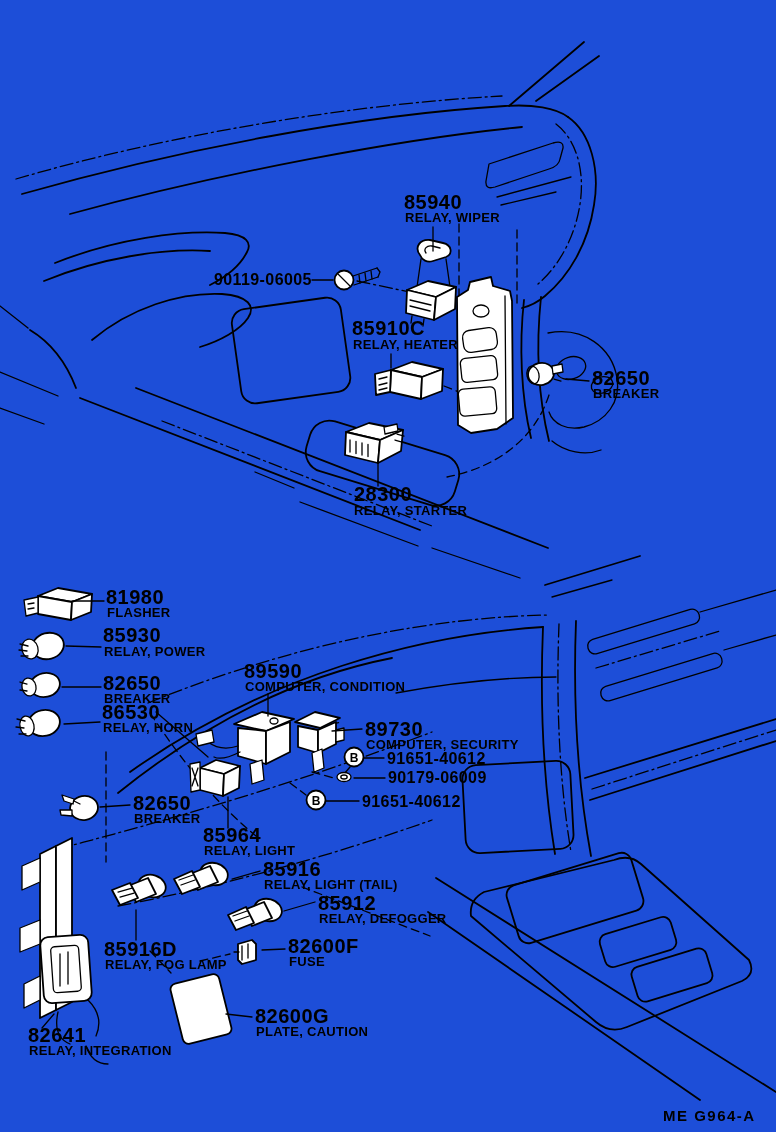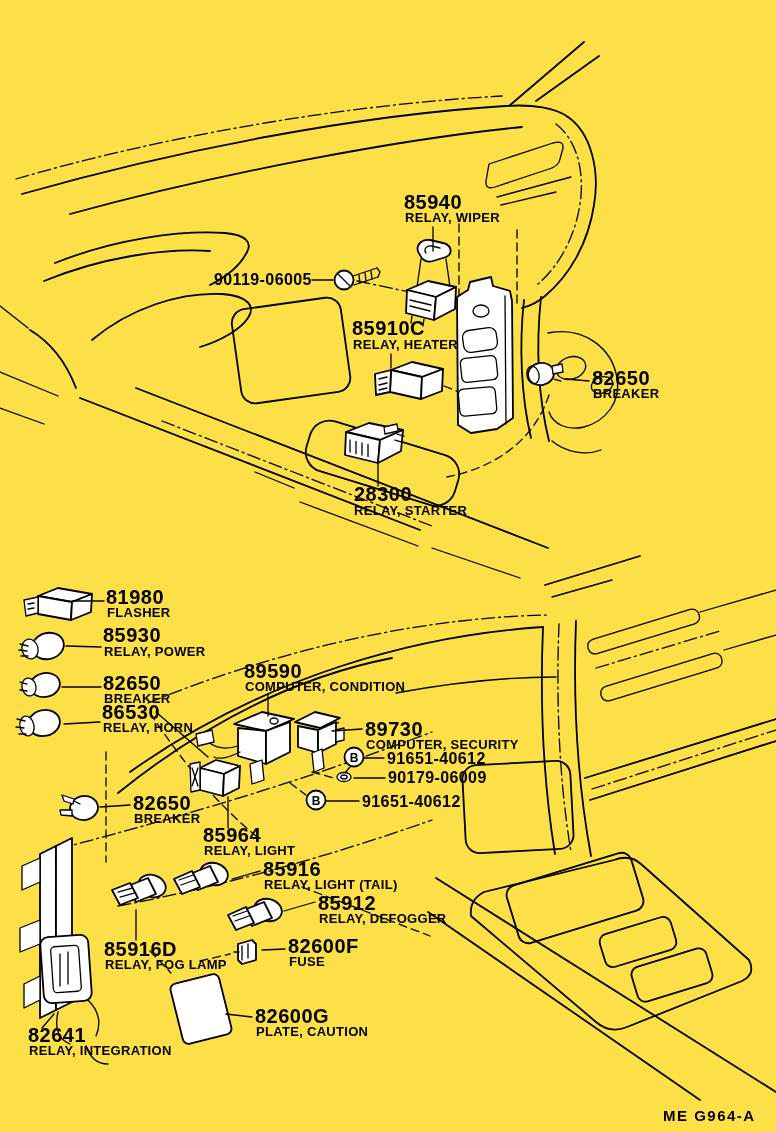--- a/index.html
+++ b/index.html
@@ -1,16 +1,16 @@
 <!DOCTYPE html>
 <html><head>
 <meta charset="utf-8">
 <style>
   html,body{margin:0;padding:0;background:#ffffff;}
-  .page{position:relative;width:776px;height:1132px;background:#fde047;overflow:hidden;}
+  .page{position:relative;width:776px;height:1132px;background:#1d4ed8;overflow:hidden;}
   svg{display:block;}
   .s {fill:none;stroke:#000;stroke-width:1.8;stroke-linecap:round;stroke-linejoin:round;}
   .s1{fill:none;stroke:#000;stroke-width:1.3;stroke-linecap:round;stroke-linejoin:round;}
   .fw{fill:#fff;}
   .dash{stroke-dasharray:8 5;}
   .ddot{stroke-dasharray:13 4 2 4;}
   .pn  {font-family:"Liberation Sans",sans-serif;font-weight:bold;font-size:20px;fill:#000;letter-spacing:0.5px;}
   .pnl {font-family:"Liberation Sans",sans-serif;font-weight:bold;font-size:16px;fill:#000;letter-spacing:0.4px;}
   .pd  {font-family:"Liberation Sans",sans-serif;font-weight:bold;font-size:13px;fill:#000;letter-spacing:0.3px;}
   .code{font-family:"Liberation Sans",sans-serif;font-weight:bold;font-size:15px;fill:#000;letter-spacing:1.5px;}

